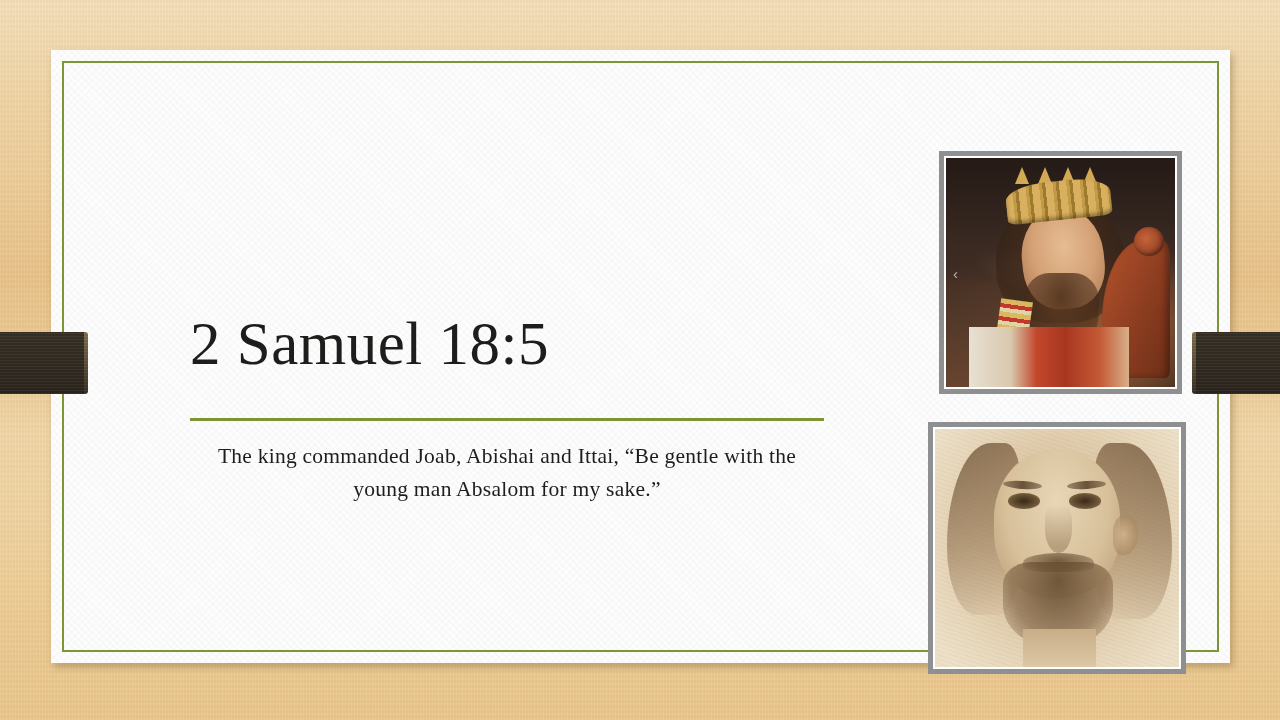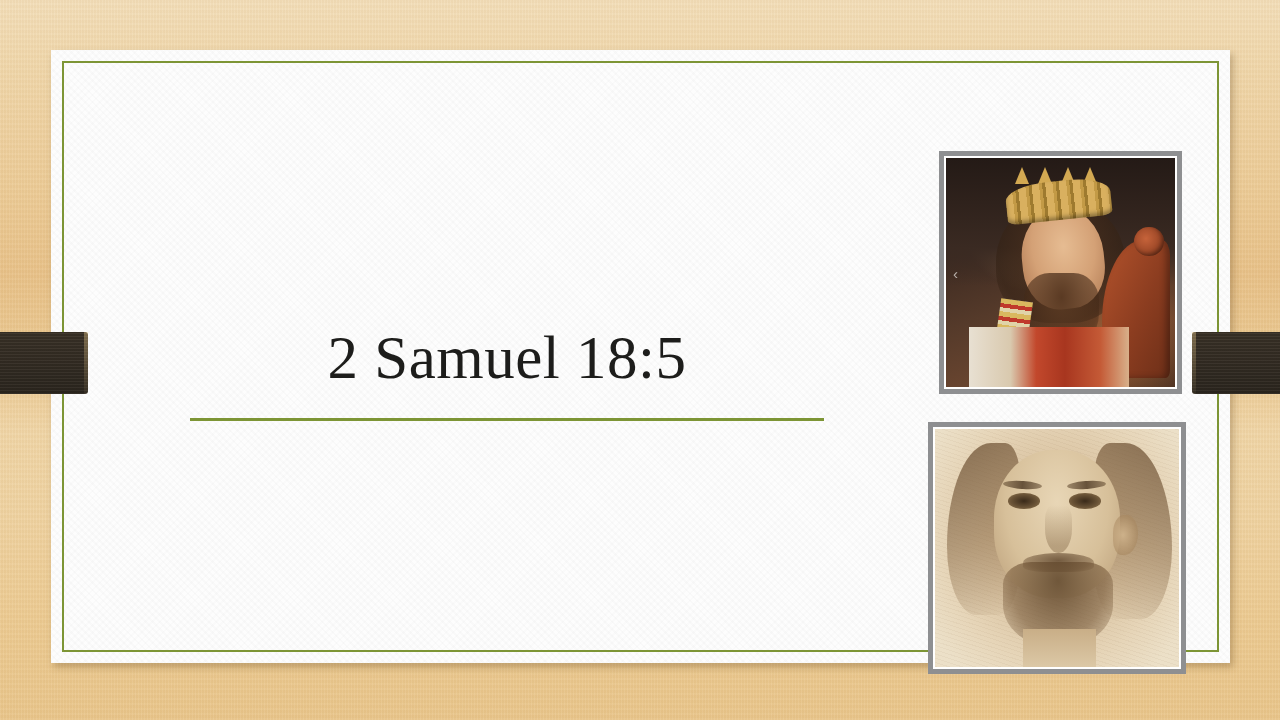--- a/index.html
+++ b/index.html
@@ -95,23 +95,22 @@
     right: 11px;
     bottom: 11px;
     border: 2px solid #7d9535;
     pointer-events: none;
   }
 
   
   #title-block {
     position: absolute;
     left: 139px;
-    top: 276px;
+    top: 262px;
     width: 634px;
-    text-align: center;
   }
   #slide-title {
     font-family: "Liberation Serif", serif;
     font-size: 61px;
     font-weight: 400;
     color: #1d1d1b;
     line-height: 1.06;
     letter-spacing: 0.5px;
     margin: 0;
     white-space: nowrap;
@@ -248,20 +247,23 @@
   <div id="slide-card">
 
     <div id="slide-inner-border"></div>
 
     <div id="title-block">
       <h1 id="slide-title">2 Samuel 18:5</h1>
     </div>
 
     <div id="title-divider"></div>
 
+    <div id="body-block">
+      <p id="body-text">The king commanded Joab, Abishai and Ittai, “Be gentle with the young man Absalom for my sake.”</p>
+    </div>
 
     <div class="picture-frame" id="picture-frame-david">
       <div class="picture-canvas" id="picture-david">
         <div class="dv" id="dv-bg-dark"></div>
         <div class="dv" id="dv-hair"></div>
         <div class="dv" id="dv-face"></div>
         <div class="dv-spike" style="left:30%"></div>
         <div class="dv-spike" style="left:40%"></div>
         <div class="dv-spike" style="left:50%"></div>
         <div class="dv-spike" style="left:60%"></div>

